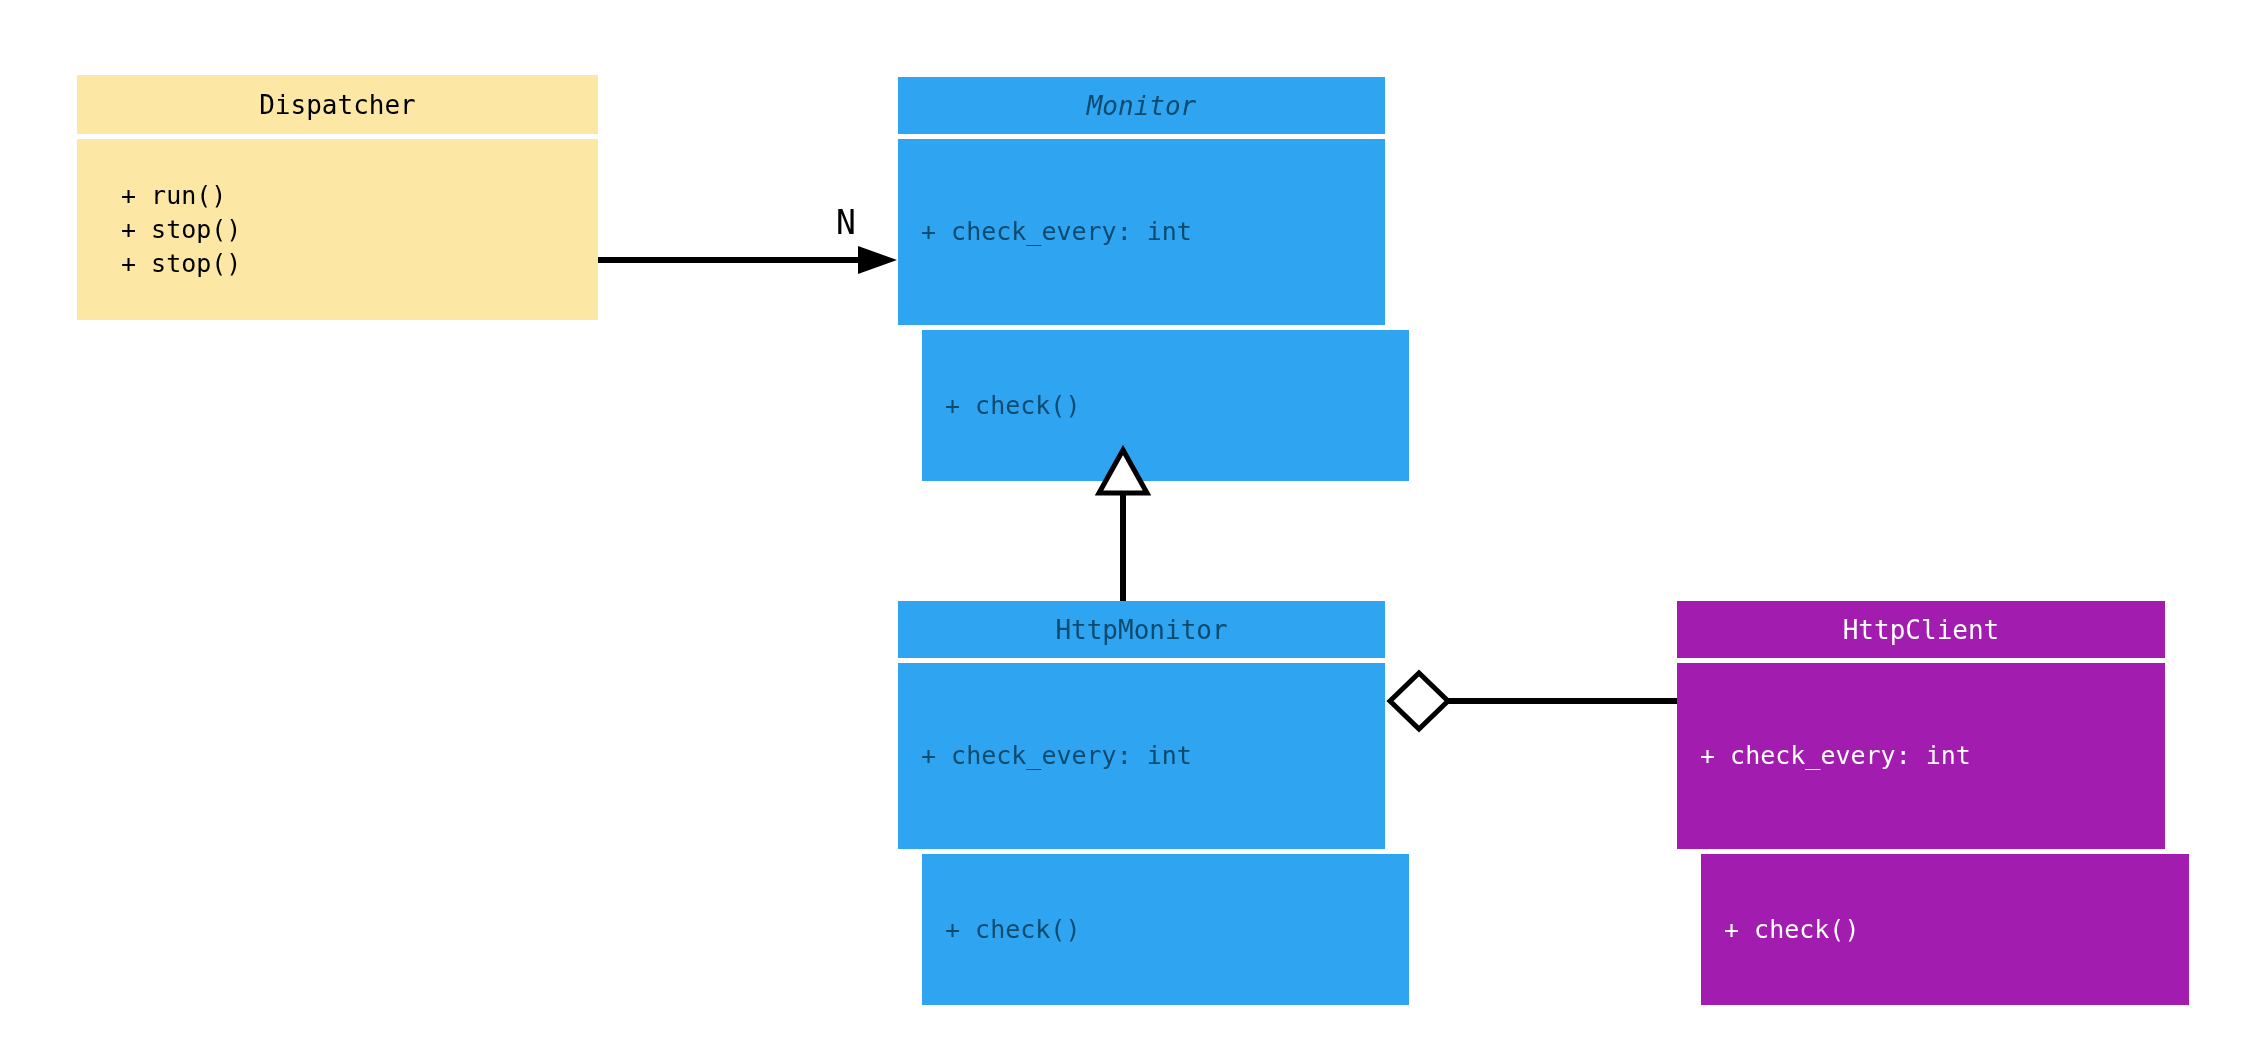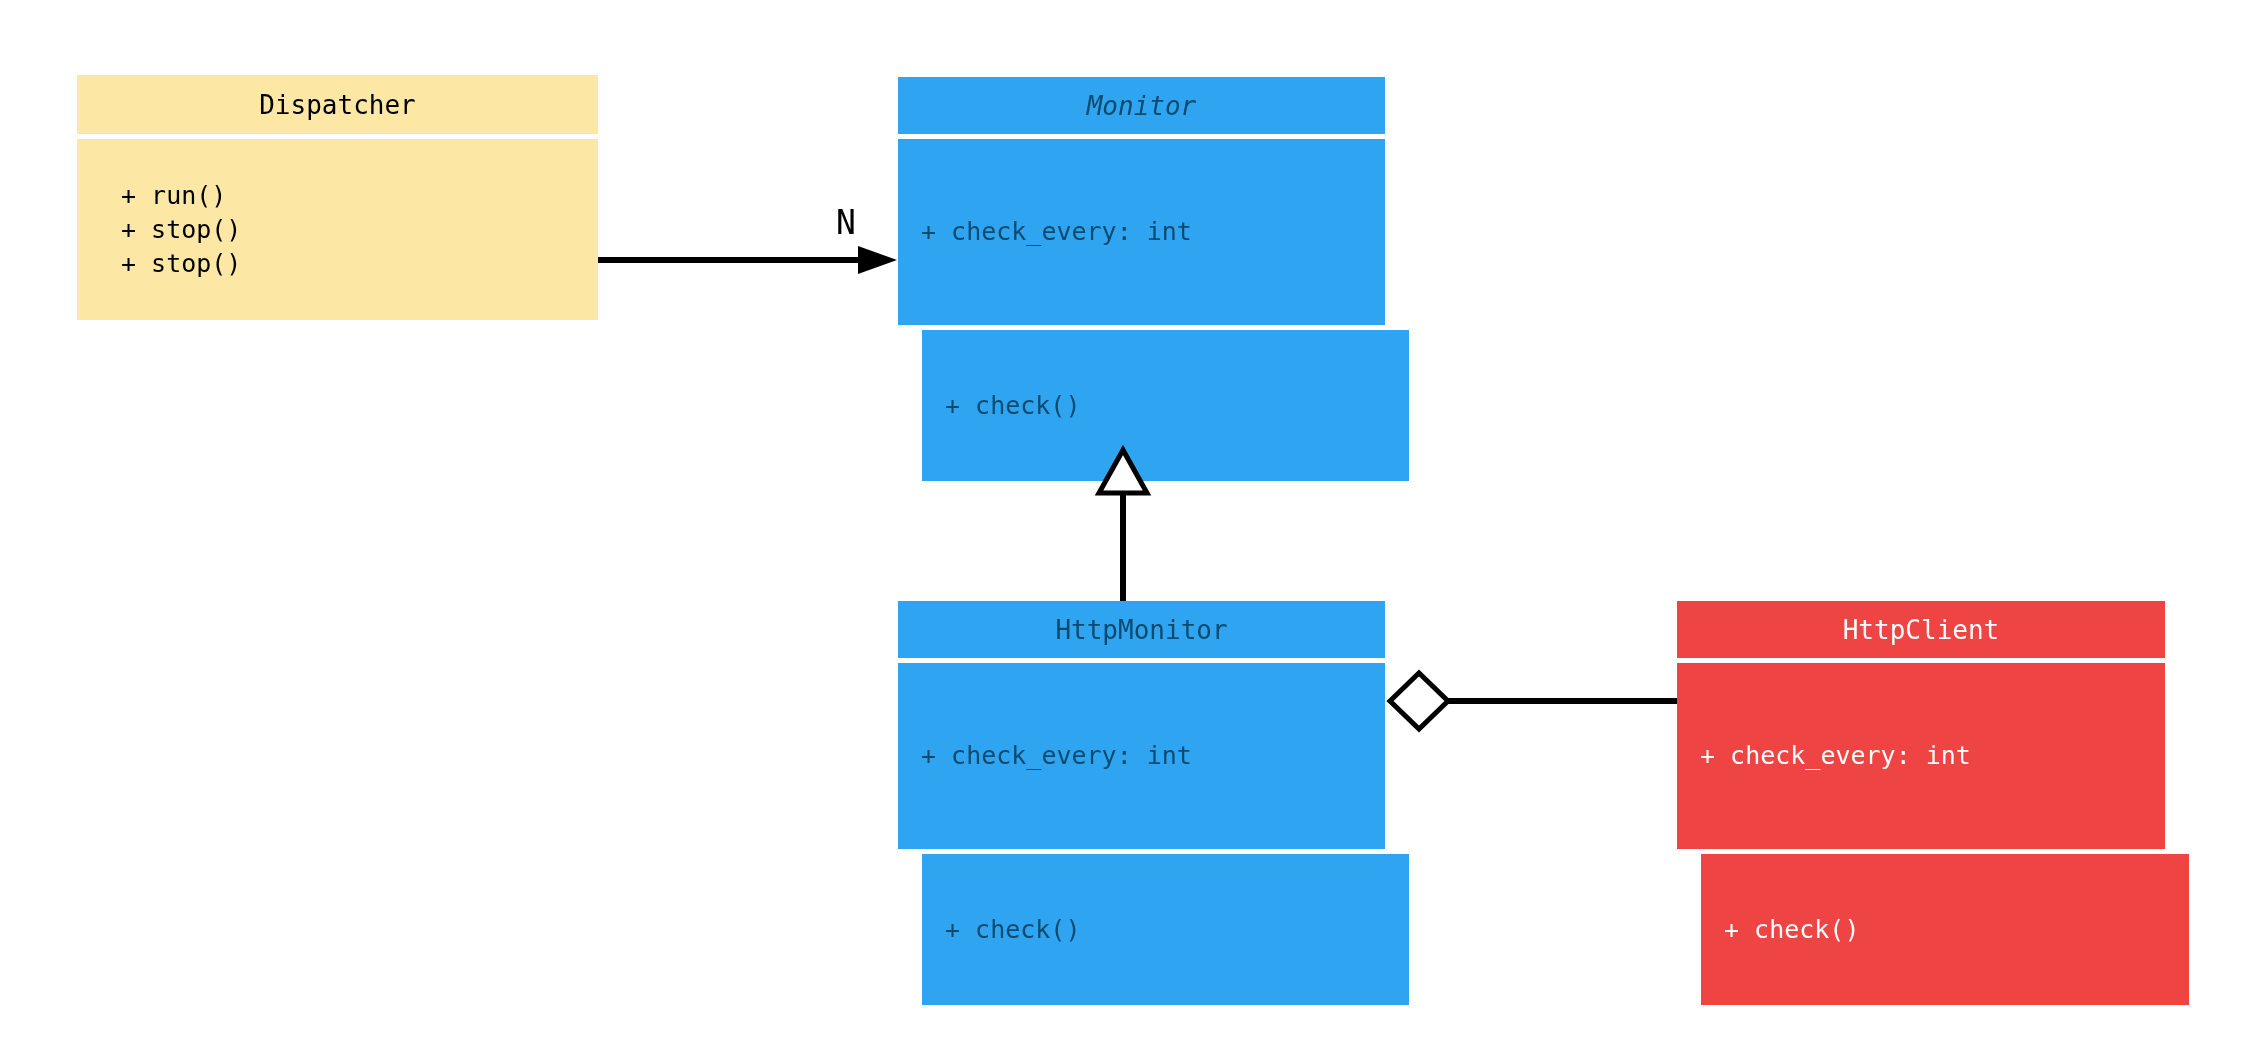--- a/index.html
+++ b/index.html
@@ -35,21 +35,21 @@
     display: flex;
     flex-direction: column;
     justify-content: center;
     padding-left: 23px;
     font-size: 25px;
     line-height: 34px;
   }
   
   .theme-yellow .compartment { background: #FCE8A4; color: #000000; }
   .theme-blue   .compartment { background: #2FA5F2; color: #0c4a6e; }
-  .theme-green  .compartment { background: #ef4444; color: #ffffff; }
+  .theme-green  .compartment { background: #a21caf; color: #ffffff; }
   .abstract-title { font-style: italic; }
 
   
   #box-dispatcher   { left: 77px;   top: 75px;  width: 521px; }
   #box-dispatcher .title-bar        { height: 59px; }
   #box-dispatcher .attr-compartment { height: 119px; }
   #box-dispatcher .method-compartment { height: 181px; padding-left: 44px; }
 
   #box-monitor      { left: 898px;  top: 77px;  width: 487px; }
   #box-http-monitor { left: 898px;  top: 601px; width: 487px; border-radius: 26px; }

